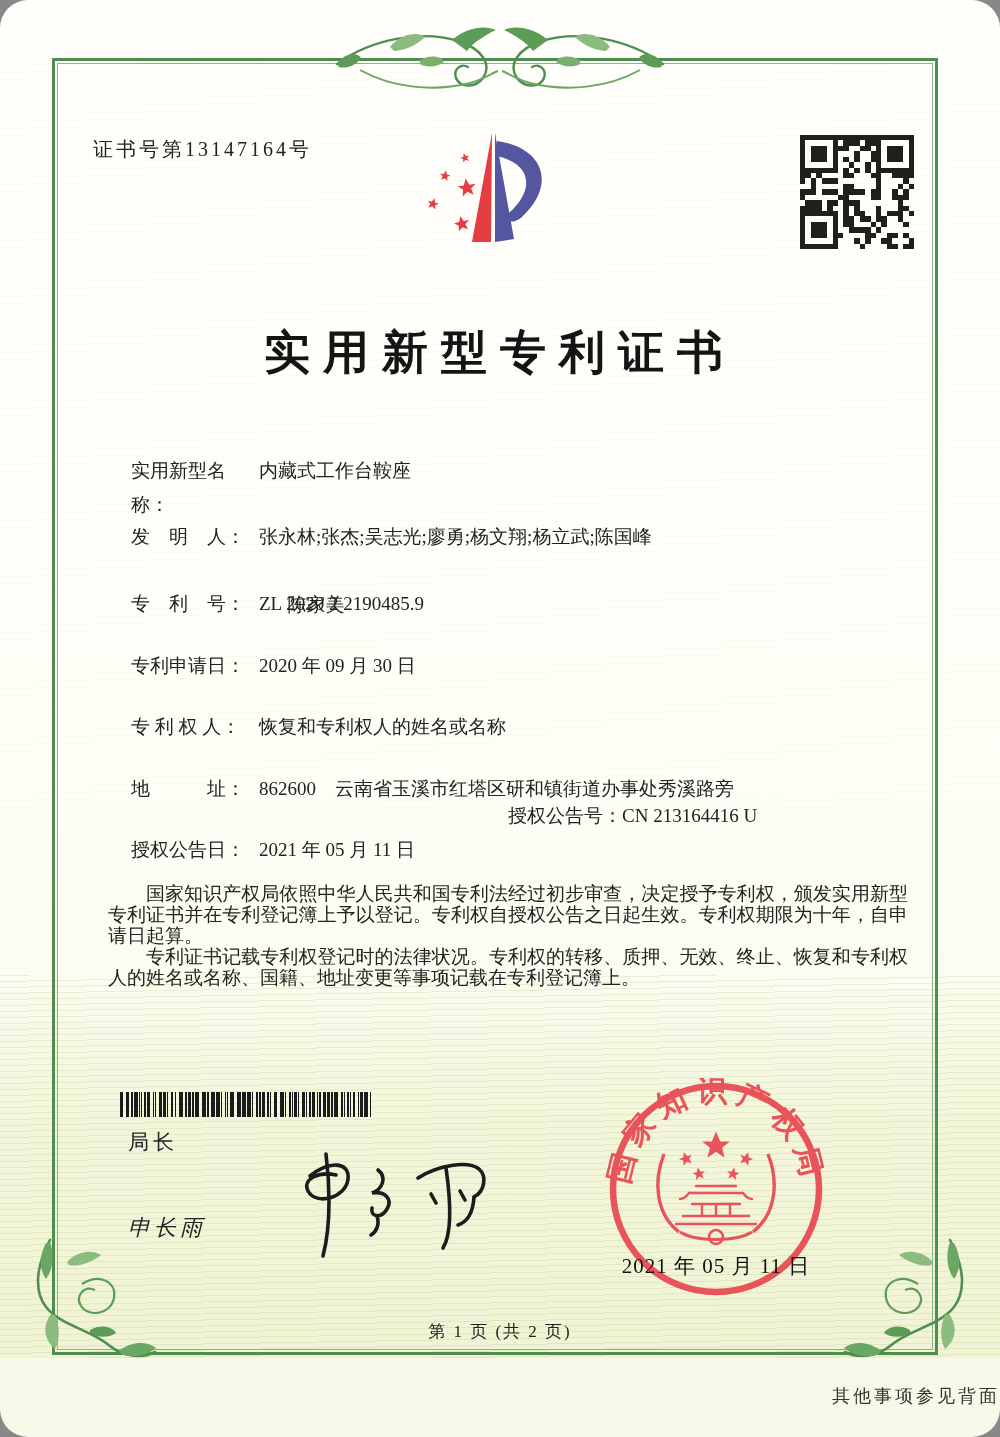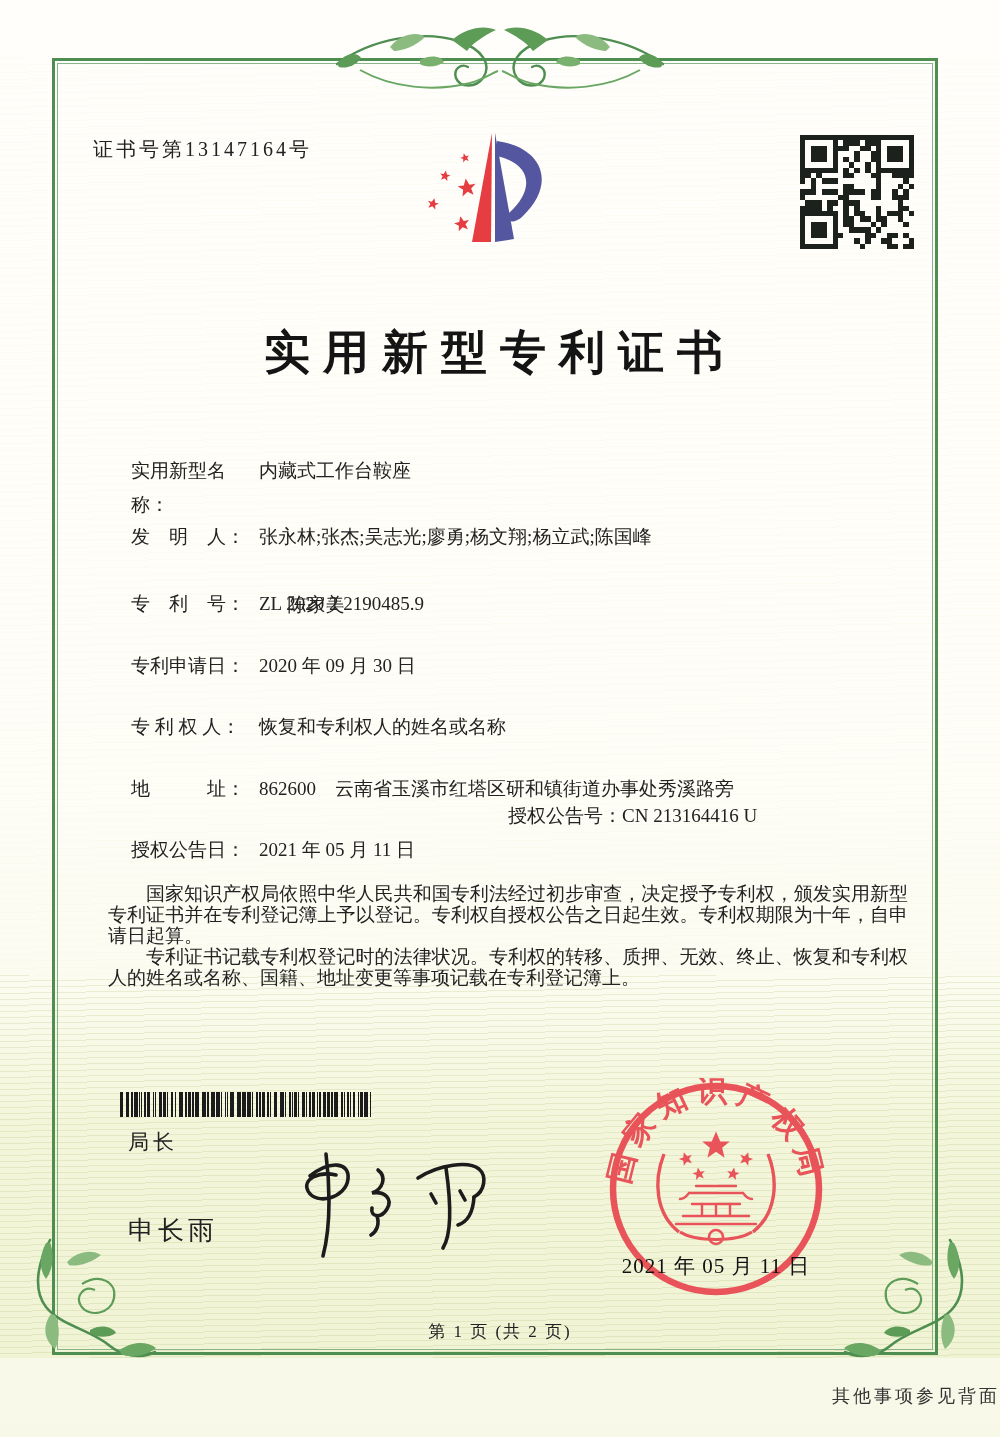--- a/index.html
+++ b/index.html
@@ -1,19 +1,19 @@
 <!DOCTYPE html>
 <html lang="zh"><head>
 <meta charset="utf-8">
 <style>
   html,body{margin:0;padding:0;background:#888;}
   .page{
     position:relative;width:1000px;height:1437px;margin:0 auto;
     background:linear-gradient(180deg,#fffefb 0%,#fefdf6 55%,#fbfbee 75%,#f8f8e8 100%);
-    font-family:"Liberation Serif","DejaVu Serif",serif;color:#222;overflow:hidden;
+    font-family:"Liberation Serif","DejaVu Serif",serif;color:#222;overflow:hidden;border-radius:28px;
   }
   
   .texture{
     position:absolute;left:0;right:0;top:975px;height:383px;z-index:1;
     background-image:
       repeating-linear-gradient(179deg, rgba(167,189,108,0.22) 0 1px, rgba(255,255,255,0) 1px 6px),
       linear-gradient(180deg, rgba(245,247,223,0) 0%, rgba(242,245,216,0.85) 38%, rgba(240,243,212,1) 100%);
   }
   .texture-top{
     position:absolute;left:0;right:0;top:58px;height:917px;z-index:1;opacity:.35;
@@ -34,21 +34,21 @@
     font-weight:700;letter-spacing:13px;color:#141414;z-index:4;margin-top:28px;}
   .frow{position:absolute;left:112px;width:805px;font-size:19px;line-height:34px;z-index:4;white-space:pre-wrap;}
   .flabel{display:inline-block;width:128px;vertical-align:top;}
   .fvalue{display:inline-block;vertical-align:top;max-width:660px;}
   .grant-no{position:absolute;left:396px;top:0;}
   .paras{position:absolute;left:108px;top:883px;width:800px;font-size:19px;line-height:21px;
     text-align:justify;z-index:4;}
   .paras p{margin:0;text-indent:2em;}
   .barcode{position:absolute;left:120px;top:1092px;width:255px;height:25px;z-index:4;fill:#1b1b1b;}
   .sig-title{position:absolute;left:128px;top:1128px;font-size:21px;letter-spacing:4px;z-index:4;}
-  .sig-name{position:absolute;left:128px;top:1213px;font-size:26px;letter-spacing:4px;z-index:4;}
+  .sig-name{position:absolute;left:128px;top:1213px;font-size:22px;letter-spacing:4px;z-index:4;font-style:italic;}
   .signature{position:absolute;left:282px;top:1146px;width:210px;height:120px;z-index:4;}
   .seal{position:absolute;left:600px;top:1078px;width:232px;height:232px;z-index:5;opacity:.93;}
   .seal-date{position:absolute;left:606px;top:1252px;width:220px;text-align:center;
     font-size:21px;color:#101010;z-index:6;letter-spacing:1px;}
   .page-info{position:absolute;left:0;width:1000px;top:1320px;text-align:center;font-size:17px;z-index:4;letter-spacing:2px;}
   .back-note{position:absolute;left:0;width:1000px;top:1384px;text-align:right;font-size:18px;z-index:2;letter-spacing:3px;color:#333;}
 </style>
 </head>
 <body>
 

